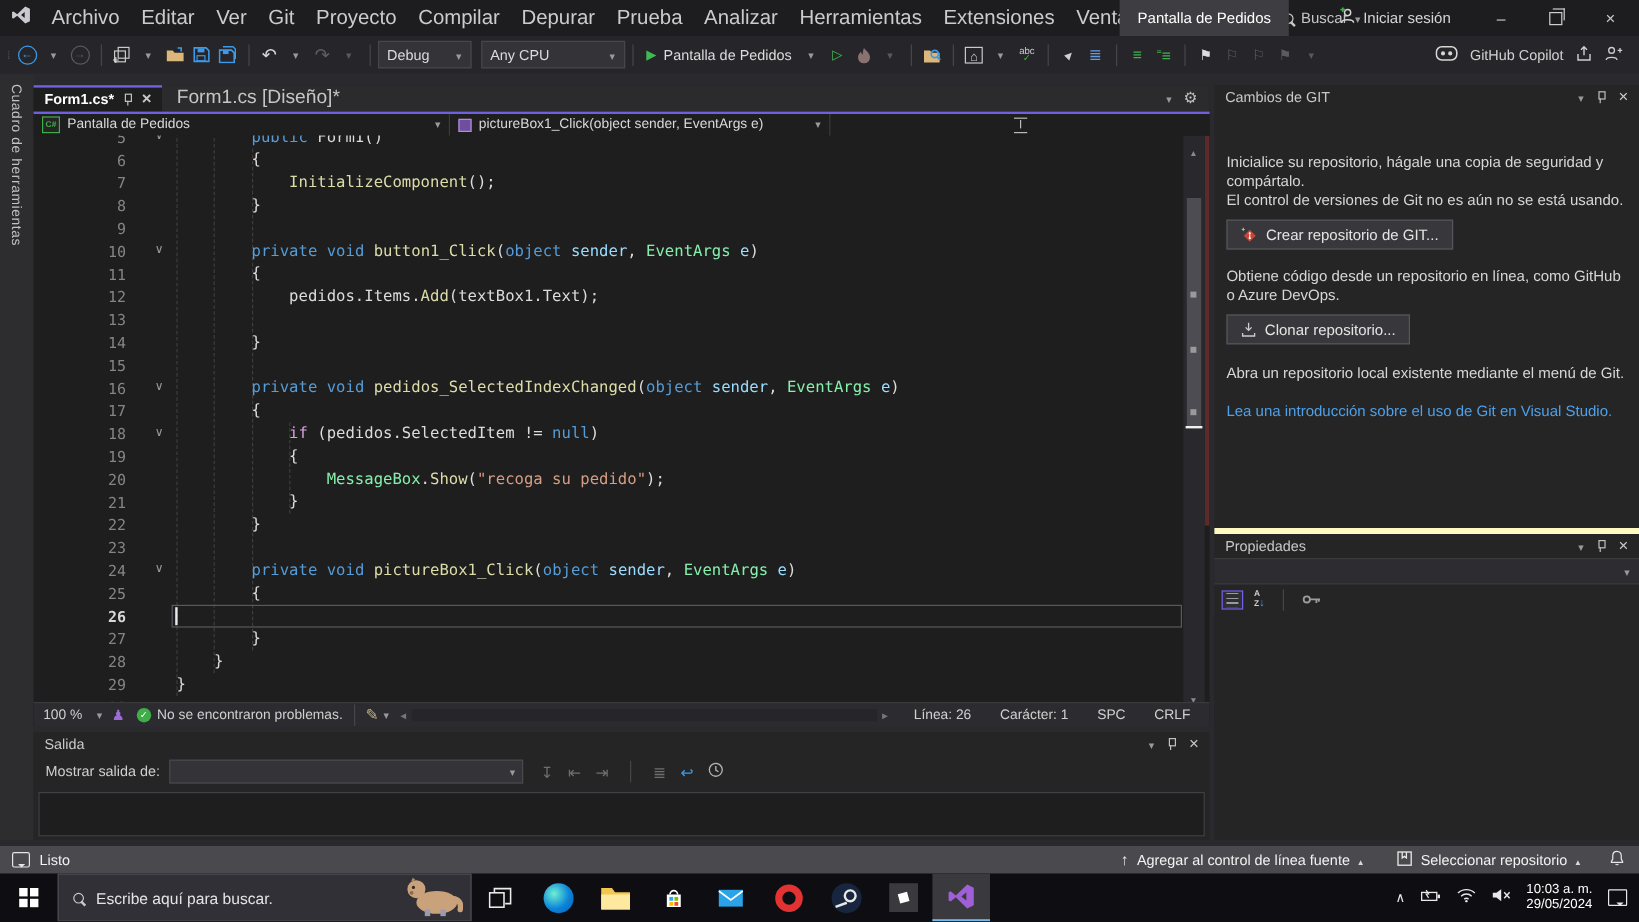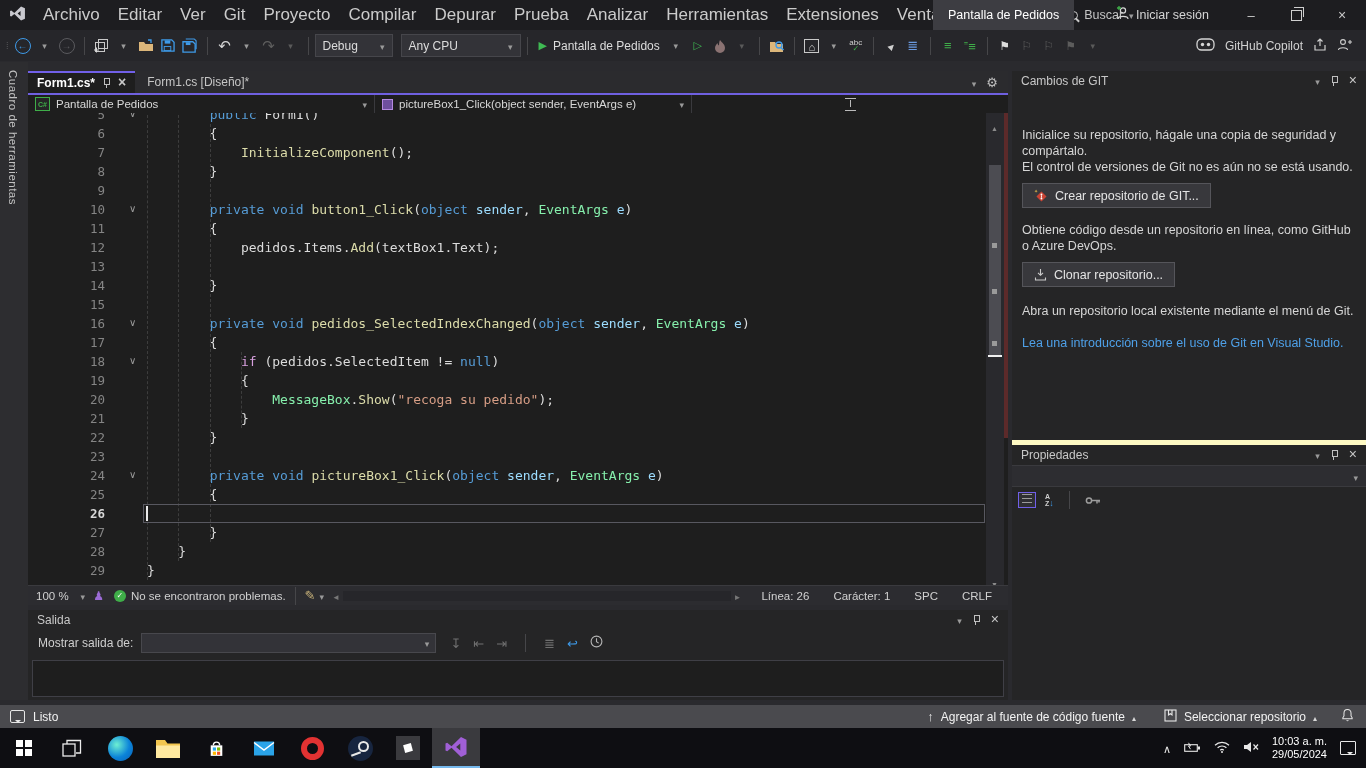--- a/index.html
+++ b/index.html
@@ -56,21 +56,21 @@
   .copilot-zone{margin-left:auto;display:flex;align-items:center;gap:10px;padding-right:14px;font-size:12px;color:#d2d2d2;}
 
   
   .left-strip{left:0;top:62px;width:28px;height:638px;background:#2d2d30;}
   .vtext{position:absolute;left:7px;top:8px;writing-mode:vertical-rl;font-size:11.5px;color:#c2c2c2;letter-spacing:0.5px;}
 
   
   .editor-group{left:28px;top:71px;width:980px;height:534px;background:#1e1e1e;}
   .tabs-row{position:absolute;left:0;top:0;width:100%;height:22px;background:#2b2b2e;display:flex;}
   .tab-active{background:#1e1e1e;border-top:2px solid #7160e8;box-sizing:border-box;display:flex;align-items:center;gap:7px;padding:0 9px;font-size:12px;font-weight:bold;color:#ffffff;}
-  .tab-inactive{display:flex;align-items:center;padding:0 12px;font-size:12px;color:#c5c5c5;}
+  .tab-inactive{display:flex;align-items:center;padding:0 12px;font-size:16px;color:#c5c5c5;}
   .tabs-right{margin-left:auto;display:flex;align-items:center;gap:10px;padding-right:10px;}
   .accent-line{position:absolute;left:0;top:22px;width:100%;height:2px;background:#6f60e0;}
   .navbar{position:absolute;left:0;top:24px;width:100%;height:18px;background:#1e1e1e;display:flex;font-size:11.5px;color:#d8d8d8;}
   .nav-sec{display:flex;align-items:center;gap:6px;padding:0 7px;border-right:1px solid #3a3a3e;box-sizing:border-box;}
   .csic{display:inline-flex;align-items:center;justify-content:center;width:13px;height:12px;border:1px solid #3fae49;color:#3fae49;font-size:7px;font-weight:bold;background:#252526;}
   .clsic{display:inline-block;width:9px;height:9px;background:#d8b05a;clip-path:polygon(50% 0,100% 50%,50% 100%,0 50%);}
   .methic{display:inline-block;width:9px;height:9px;border:1px solid #b48ae0;background:#6e4f9e;}
   .splitic{display:inline-block;width:11px;height:11px;border-top:1px solid #bbb;border-bottom:1px solid #bbb;position:relative;}
   .splitic::after{content:"";position:absolute;left:5px;top:1px;width:1px;height:7px;background:#bbb;}
 
@@ -636,21 +636,21 @@
       </div>
     </div>
     <div class="out-content"></div>
   </div>
 
   <div class="abs statusbar">
     <span class="sb-msgic"></span>
     <span>Listo</span>
     <div class="sb-right">
       <span class="upArrowg"></span>
-      <span>Agregar al fuente de código fuente</span>
+      <span>Agregar al control de línea fuente</span>
       <span class="triUp"></span>
       <span style="width:14px;"></span>
       <span>
         <svg width="13" height="13" viewBox="0 0 13 13">
             <rect x="1" y="1" width="11" height="11" fill="none" stroke="#e8e8e8" stroke-width="1.1"></rect>
             <path d="M4.5 1v5l1.8-1.3L8 6V1" fill="none" stroke="#e8e8e8" stroke-width="1.1"></path>
           </svg>
       </span>
       <span>Seleccionar repositorio</span>
       <span class="triUp"></span>
@@ -666,20 +666,36 @@
 
   <div class="abs taskbar">
     <div class="tk-slot">
       <span class="winlogo">
           <span></span>
           <span></span>
           <span></span>
           <span></span>
         </span>
     </div>
+    <div class="tk-search">
+      <span class="mag"></span>
+      <span>Escribe aquí para buscar.</span>
+      <span style="position:absolute;right:6px;bottom:0;">
+        <svg width="52" height="36" viewBox="0 0 52 36">
+            <ellipse cx="30" cy="24" rx="17" ry="9.5" fill="#c9a27c"></ellipse>
+            <circle cx="13" cy="13" r="7.5" fill="#c9a27c"></circle>
+            <circle cx="10.5" cy="11.5" r="1.3" fill="#32281e"></circle>
+            <circle cx="9" cy="16" r="1.6" fill="#8a6a4c"></circle>
+            <path d="M45 21q6 2 4.5 9" stroke="#c9a27c" stroke-width="4.5" fill="none" stroke-linecap="round"></path>
+            <rect x="20" y="30" width="4.5" height="5.5" fill="#9a9ab4"></rect>
+            <rect x="33" y="30" width="4.5" height="5.5" fill="#9a9ab4"></rect>
+            <path d="M8.5 6.5l1.5-3 2.5 2" fill="#b08c64"></path>
+          </svg>
+      </span>
+    </div>
     <div class="tk-slot">
       <svg width="20" height="19" viewBox="0 0 20 19">
           <rect x="1" y="5" width="12" height="12" fill="none" stroke="#ececec" stroke-width="1.3"></rect>
           <path d="M5 5V1.5h13.5V14H14" fill="none" stroke="#ececec" stroke-width="1.3"></path>
         </svg>
     </div>
     <div class="tk-slot">
         <span class="edgeic"></span>
       </div>
     <div class="tk-slot">

